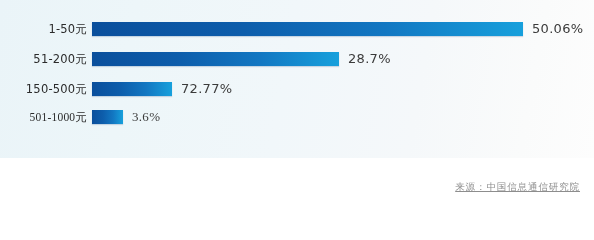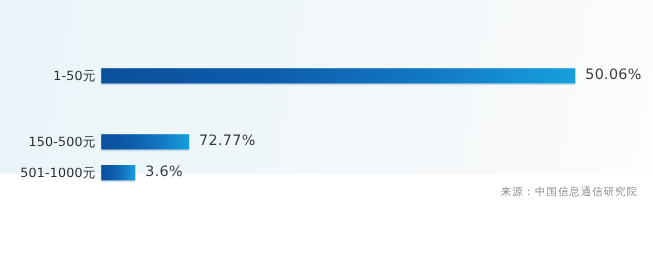--- a/index.html
+++ b/index.html
@@ -40,21 +40,20 @@
     top: 0;
     width: 594px;
     height: 158px;
   }
   .bar-row {
     position: absolute;
     left: 0;
     width: 594px;
     height: 30px;
     display: block;
-    margin-top: 40px;
   }
   .cat-label {
     position: absolute;
     left: 0;
     top: 0;
     width: 87px;
     height: 30px;
     line-height: 30px;
     text-align: right;
     font-size: 11.5px;
@@ -79,54 +78,62 @@
     height: 14px;
     line-height: 14px;
     font-size: 13px;
     letter-spacing: 0.3px;
     color: #3b3b3b;
     white-space: nowrap;
   }
   #source-note {
     position: absolute;
     right: 14px;
-    top: 168px;
+    top: 181px;
     font-size: 9.5px;
     color: #8d8d8d;
     letter-spacing: 0.9px;
     white-space: nowrap;
+    text-decoration: underline;
   }
 </style>
 </head>
 <body>
 
 <div id="chart-root">
 
   <div id="chart-panel"></div>
 
   <div id="bars-area">
 
     <div class="bar-row" style="top:14px;">
       <div class="cat-label">1-50元</div>
       <div class="bar-track" style="width: 431px;">
         <div class="bar-fill" style="width: 431px;"></div>
       </div>
       <div class="value-label" style="left: 532px;">50.06%</div>
     </div>
 
+    <div class="bar-row" style="top:44px;">
+      <div class="cat-label">51-200元</div>
+      <div class="bar-track" style="width: 247px;">
+        <div class="bar-fill" style="width: 247px;"></div>
+      </div>
+      <div class="value-label" style="left: 348px;">28.7%</div>
+    </div>
 
     <div class="bar-row" style="top:74px;">
       <div class="cat-label">150-500元</div>
       <div class="bar-track" style="width: 80px;">
         <div class="bar-fill" style="width: 80px;"></div>
       </div>
       <div class="value-label" style="left: 181px;">72.77%</div>
     </div>
 
-    <div class="bar-row" style="top:102px;">
+    <div class="bar-row" style="top:102px;font-family:Liberation Serif, serif;">
       <div class="cat-label">501-1000元</div>
       <div class="bar-track" style="width: 31px;">
         <div class="bar-fill" style="width: 31px;"></div>
       </div>
       <div class="value-label" style="left: 132px;">3.6%</div>
     </div>
 
 
   </div>
 

